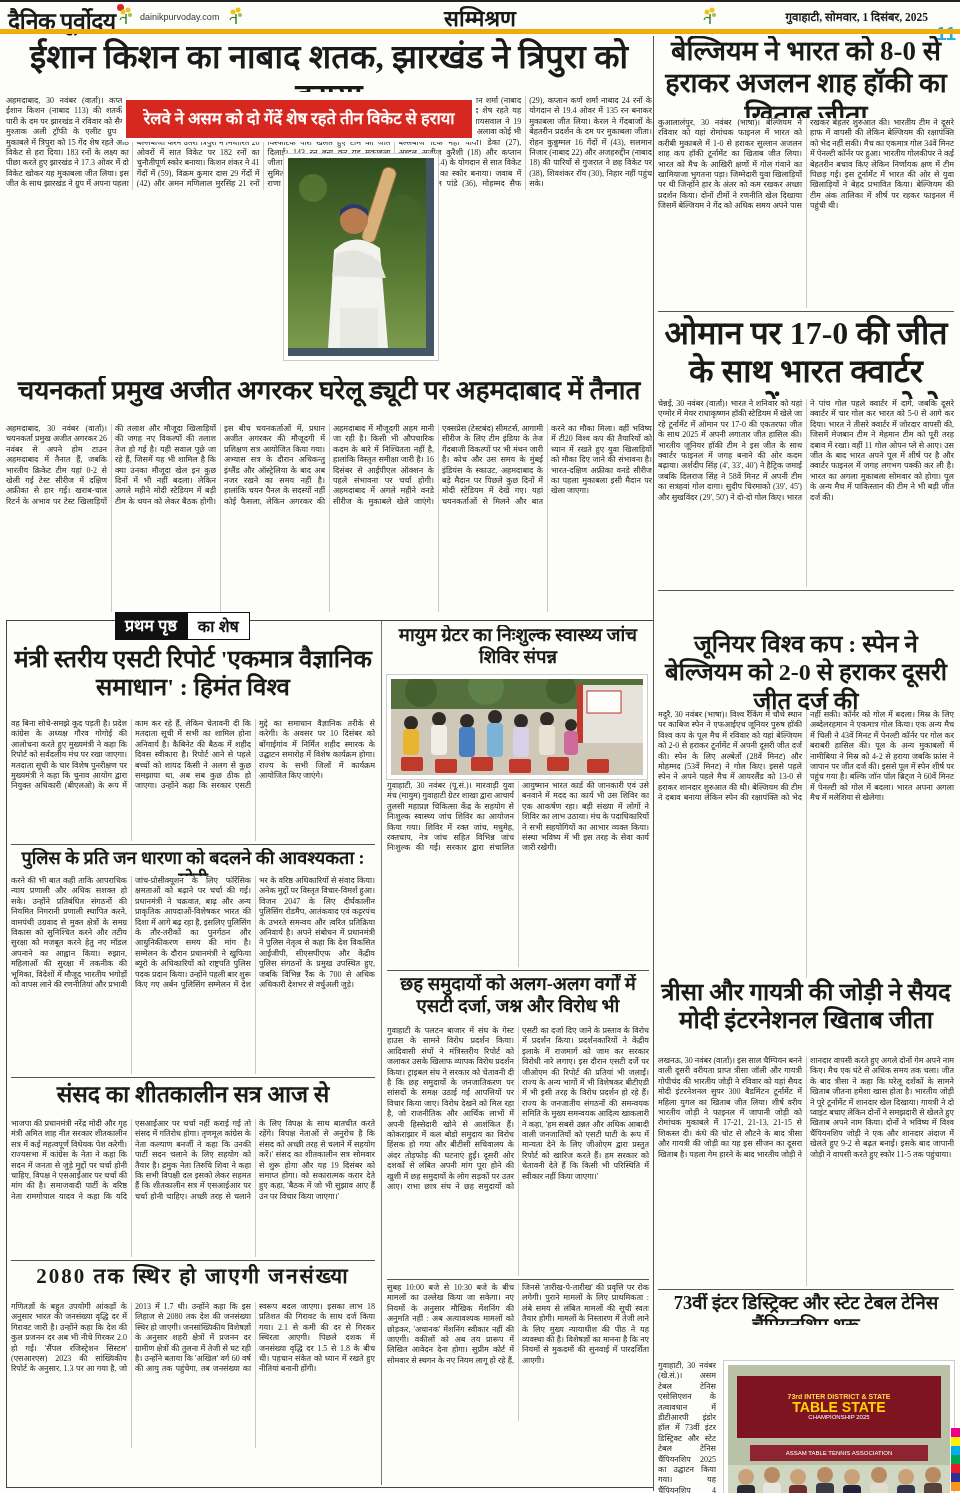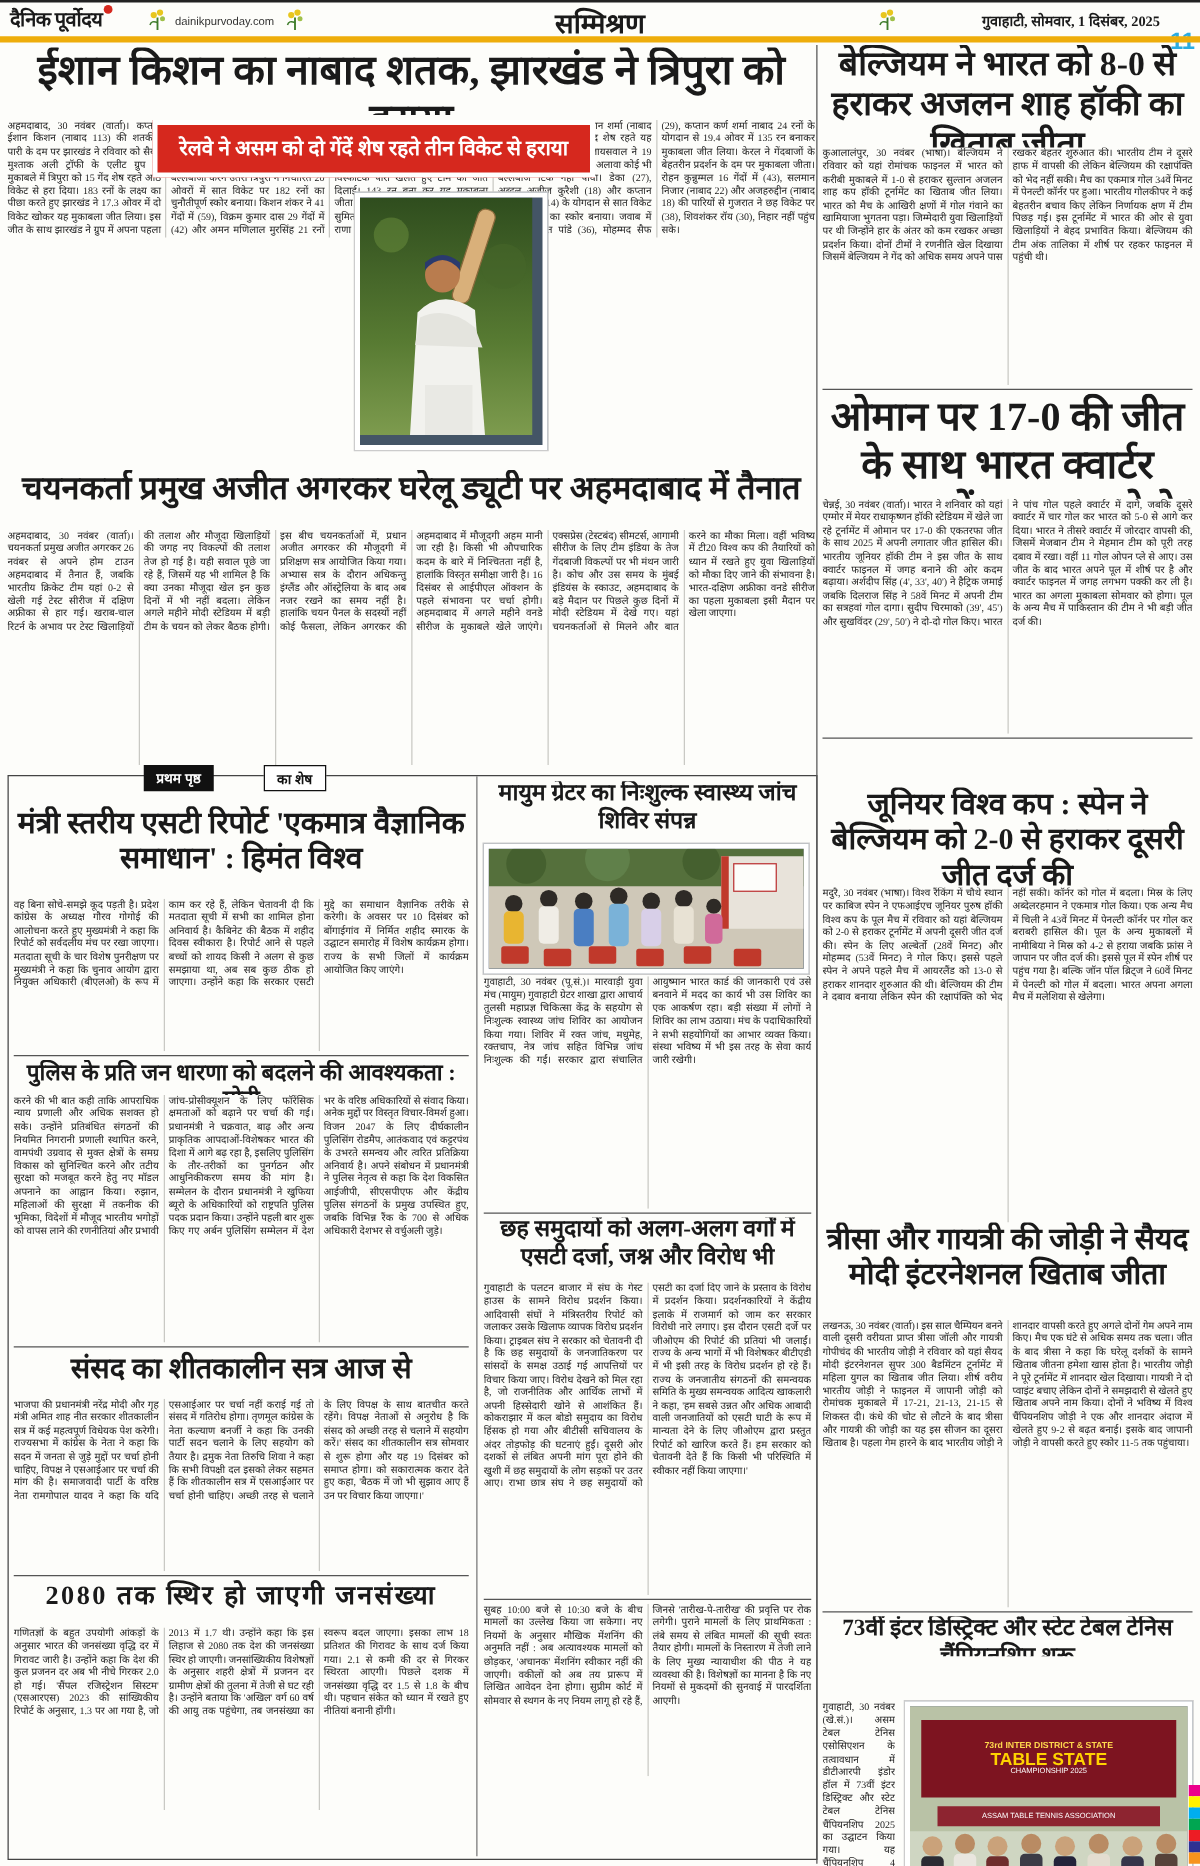--- a/index.html
+++ b/index.html
@@ -1,21 +1,21 @@
 <!DOCTYPE html>
 <html><head>
 <meta charset="utf-8">
 <style>
   html,body{margin:0;padding:0;background:#e8e8e4;}
   .page{position:relative;width:960px;height:1493px;background:#fdfdfa;margin:0 auto;
         font-family:"Liberation Serif", serif;color:#1a1a1a;overflow:hidden;}
   
   .topline{position:absolute;top:0;left:0;width:960px;height:2px;background:#222;}
   .gold-rule{position:absolute;top:29px;left:0;width:960px;height:5px;background:#eead0b;}
-  .logo{position:absolute;top:4px;left:8px;font-size:16px;font-weight:bold;letter-spacing:-0.5px;}
+  .logo{position:absolute;top:4px;left:8px;font-size:23px;font-weight:bold;letter-spacing:-0.5px;}
   .logo .dot{display:inline-block;width:7px;height:7px;background:#d6281e;border-radius:50%;margin-left:1px;vertical-align:top;}
   .website{position:absolute;top:12px;left:140px;font-size:9px;color:#333;font-family:"Liberation Sans",sans-serif;}
   .section-title{position:absolute;top:2px;left:380px;width:200px;text-align:center;font-size:22px;font-weight:bold;}
   .date-line{position:absolute;top:9px;right:32px;font-size:11.5px;font-weight:bold;}
   .page-number{position:absolute;top:3px;right:4px;font-size:19px;font-weight:bold;color:#29abe2;font-family:"Liberation Sans",sans-serif;margin-top:20px;}
   .flower{position:absolute;top:6px;width:16px;height:18px;}
   
   .headline{font-weight:bold;text-align:center;overflow:hidden;line-height:1.18;}
   .body-text{font-size:8px;line-height:10.4px;text-align:justify;overflow:hidden;
              column-gap:8px;column-rule:1px solid #c9c9c4;color:#222;}
@@ -28,22 +28,22 @@
               border:4px solid #fff;display:flex;align-items:center;justify-content:center;}
   .red-banner span{color:#fff;font-weight:bold;font-size:16.5px;text-align:center;line-height:1.05;}
   .photo-frame{border:4px solid #fff;box-shadow:0 0 0 1px #ccc;background:#456;overflow:hidden;}
   .cricket-photo{position:absolute;left:278px;top:58px;width:146px;height:198px;}
   
   .selector-story{position:absolute;left:6px;top:376px;width:646px;height:240px;}
   .selector-headline{font-size:26px;height:44px;}
   .selector-body{margin-top:4px;height:188px;column-count:6;}
   
   .remainder-box{position:absolute;left:6px;top:620px;width:646px;height:866px;border:1px solid #444;}
-  .box-label{position:absolute;top:-9px;left:108px;font-size:11px;font-weight:bold;
-             font-family:"Liberation Sans",sans-serif;display:flex;gap:40px;}
+  .box-label{position:absolute;top:-9px;left:108px;font-size:16px;font-weight:bold;
+             font-family:"Liberation Sans",sans-serif;display:flex;}
   .box-label .lab1{background:#111;color:#fff;padding:2px 10px;}
   .box-label .lab2{background:#fff;color:#111;padding:2px 10px;border:1px solid #111;}
   .left-group{position:absolute;left:4px;top:24px;width:364px;}
   .v-rule{position:absolute;left:374px;top:0;width:1px;height:864px;background:#777;}
   .middle-group{position:absolute;left:380px;top:4px;width:262px;}
   .cols3{column-count:3;}
   .cols2{column-count:2;}
   .himanta-headline{font-size:24px;height:74px;}
   .modi-headline{font-size:18px;height:28px;}
   .parliament-headline{font-size:23px;height:38px;}

